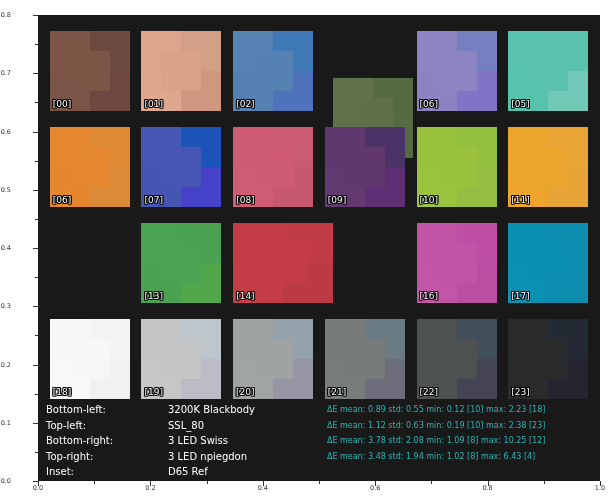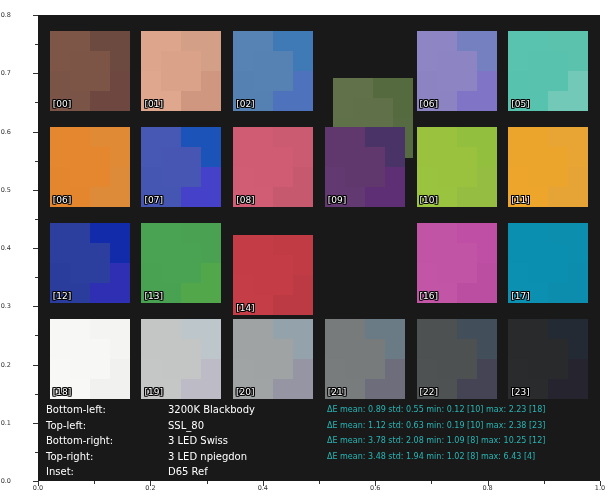--- a/index.html
+++ b/index.html
@@ -254,37 +254,29 @@
           <div class="patch-label">[10]</div>
         </div>
         <div class="patch" style="left: 470.286px; top: 112px;">
           <div class="q q-base" style="background: rgb(236, 165, 44);"></div>
           <div class="q q-tr" style="background: rgb(232, 165, 51);"></div>
           <div class="q q-br" style="background: rgb(230, 163, 54);"></div>
           <div class="q q-bl" style="background: rgb(237, 165, 43);"></div>
           <div class="q q-inset" style="background: rgb(236, 165, 44);"></div>
           <div class="patch-label">[11]</div>
         </div>
-        <div class="patch" style="left: 11.7143px; top: 208px;">
-          <div class="q q-base" style="background: rgb(44, 63, 158);"></div>
-          <div class="q q-tr" style="background: rgb(17, 43, 171);"></div>
-          <div class="q q-br" style="background: rgb(46, 47, 179);"></div>
-          <div class="q q-bl" style="background: rgb(43, 61, 156);"></div>
-          <div class="q q-inset" style="background: rgb(44, 63, 158);"></div>
-          <div class="patch-label">[12]</div>
-        </div>
         <div class="patch" style="left: 103.429px; top: 208px;">
           <div class="q q-base" style="background: rgb(74, 163, 83);"></div>
           <div class="q q-tr" style="background: rgb(73, 161, 81);"></div>
           <div class="q q-br" style="background: rgb(83, 167, 75);"></div>
           <div class="q q-bl" style="background: rgb(73, 162, 82);"></div>
           <div class="q q-inset" style="background: rgb(74, 163, 83);"></div>
           <div class="patch-label">[13]</div>
         </div>
-        <div class="patch" style="left: 195.143px; top: 220px;">
+        <div class="patch" style="left: 195.143px; top: 208px; padding-left: 20px;">
           <div class="q q-base" style="background: rgb(195, 60, 70);"></div>
           <div class="q q-tr" style="background: rgb(192, 59, 68);"></div>
           <div class="q q-br" style="background: rgb(188, 58, 67);"></div>
           <div class="q q-bl" style="background: rgb(196, 61, 71);"></div>
           <div class="q q-inset" style="background: rgb(195, 60, 70);"></div>
           <div class="patch-label">[14]</div>
         </div>
         <div class="patch" style="left: 378.571px; top: 208px;">
           <div class="q q-base" style="background: rgb(194, 84, 165);"></div>
           <div class="q q-tr" style="background: rgb(191, 79, 164);"></div>

